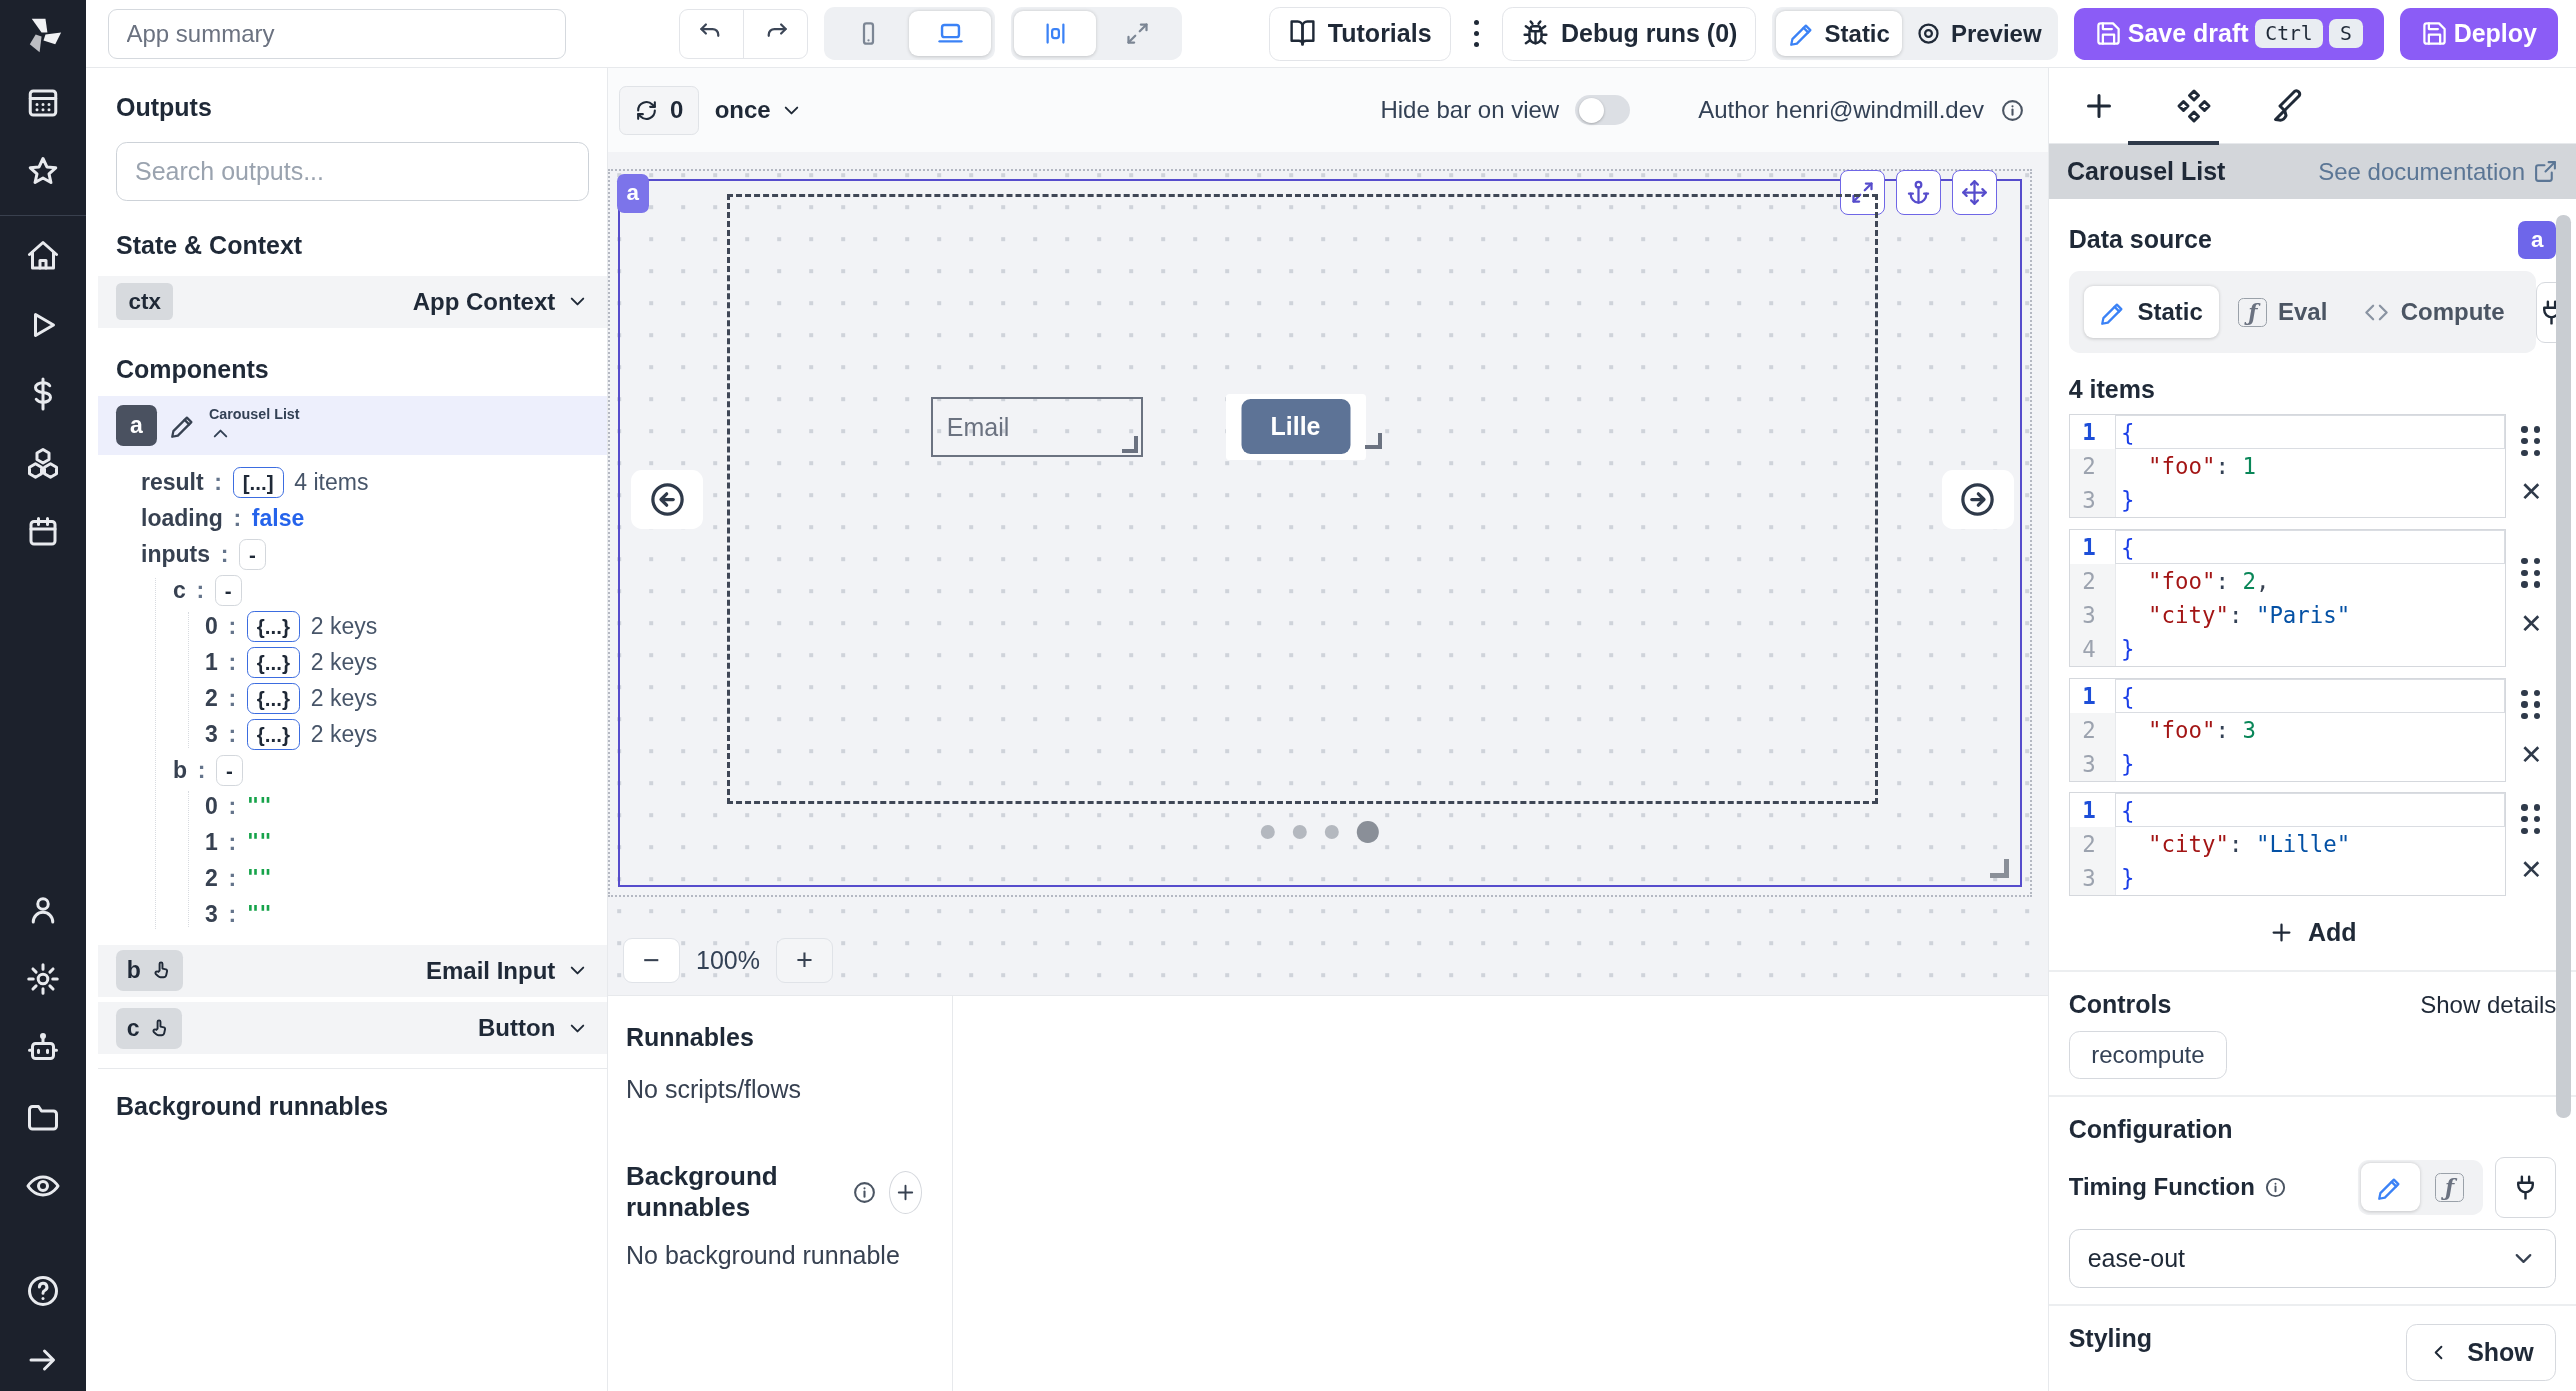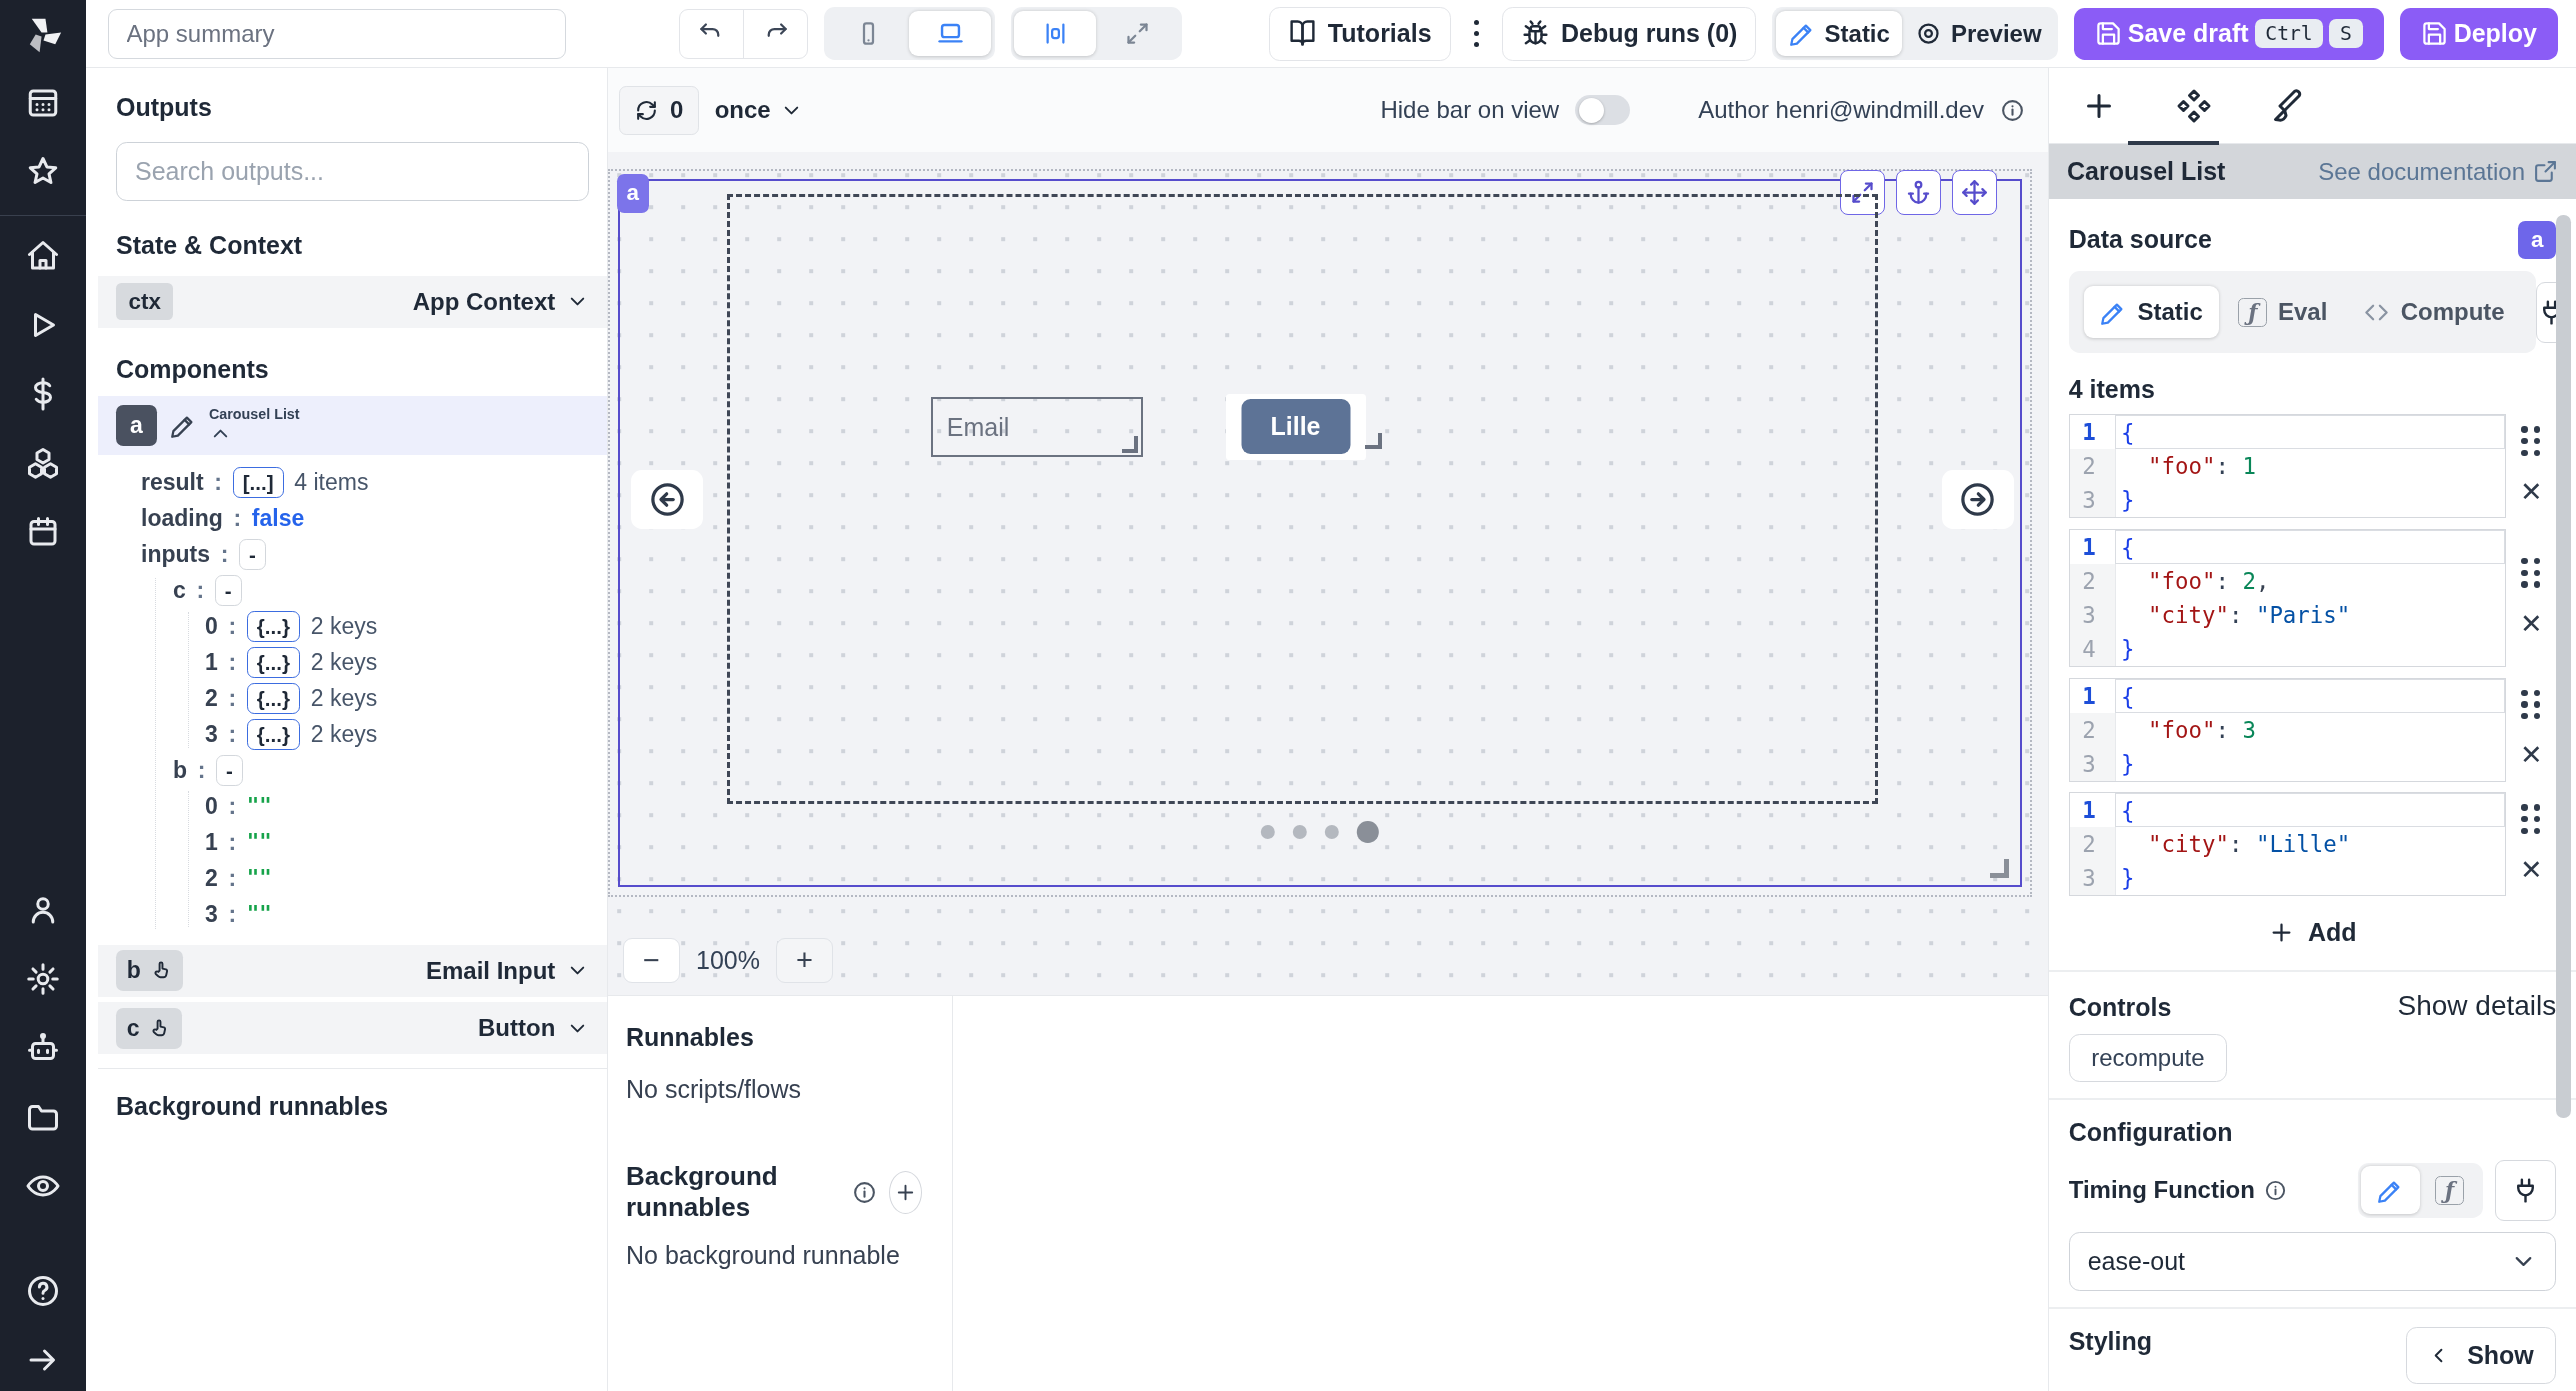--- a/index.html
+++ b/index.html
@@ -145,21 +145,21 @@
   .jline.first .code{border:1.8px solid #dadde2;border-left:1.8px solid #dadde2;background:#fff;}
   .tok-key{color:#a31515;} .tok-num{color:#098658;} .tok-str{color:#0451a5;} .tok-brace{color:#1a3ee8;} .tok-comma{color:#374151;}
   .jctl{width:50px;display:flex;flex-direction:column;align-items:center;justify-content:center;gap:23px;}
   .draghandle{display:grid;grid-template-columns:7.2px 7.2px;gap:5.4px;cursor:grab;}
   .draghandle i{width:6.3px;height:6.3px;border-radius:50%;background:#2f3a4a;}
   .xbtn{font-size:27px;color:#2f3a4a;cursor:pointer;line-height:1;}
   .addbtn{margin:14.3px auto 0;display:flex;width:fit-content;align-items:center;gap:12.5px;font-size:25px;font-weight:bold;
           color:#1f2937;cursor:pointer;padding:7.2px 14.3px;}
   .rdiv{border:none;border-top:2.7px solid #eceef0;margin:16px -19.7px 0;}
   .ctlrow{display:flex;align-items:flex-end;margin-top:18px;}
-  .showdetails{margin-left:auto;font-size:28px;color:#1f2937;cursor:pointer;}
+  .showdetails{margin-left:auto;font-size:24px;color:#1f2937;cursor:pointer;}
   .recompute{margin-top:12.5px;width:fit-content;border:1.8px solid #d6d9de;border-radius:10.7px;padding:9px 21.5px;
              font-size:24px;color:#334155;cursor:pointer;}
   .timingrow{display:flex;align-items:center;margin-top:12.5px;}
   .tlabel{font-size:24px;font-weight:bold;color:#1f2937;display:flex;align-items:center;gap:9px;}
   .minitabs{margin-left:auto;display:flex;background:#f1f2f4;border-radius:10.7px;padding:3.6px;margin-right:12.5px;}
   .minitab{width:59px;height:48px;display:flex;align-items:center;justify-content:center;border-radius:9px;color:#8a94a2;cursor:pointer;}
   .minitab.on{background:#fff;box-shadow:0 0.9px 3.6px rgba(0,0,0,.18);}
   .selectbox{margin-top:10.7px;height:57px;border:1.8px solid #cfd3d9;border-radius:10.7px;display:flex;align-items:center;
              padding:0 18px;font-size:25px;color:#1f2937;cursor:pointer;}
   .selectbox svg{margin-left:auto;width:27px;height:27px;color:#374151;}

